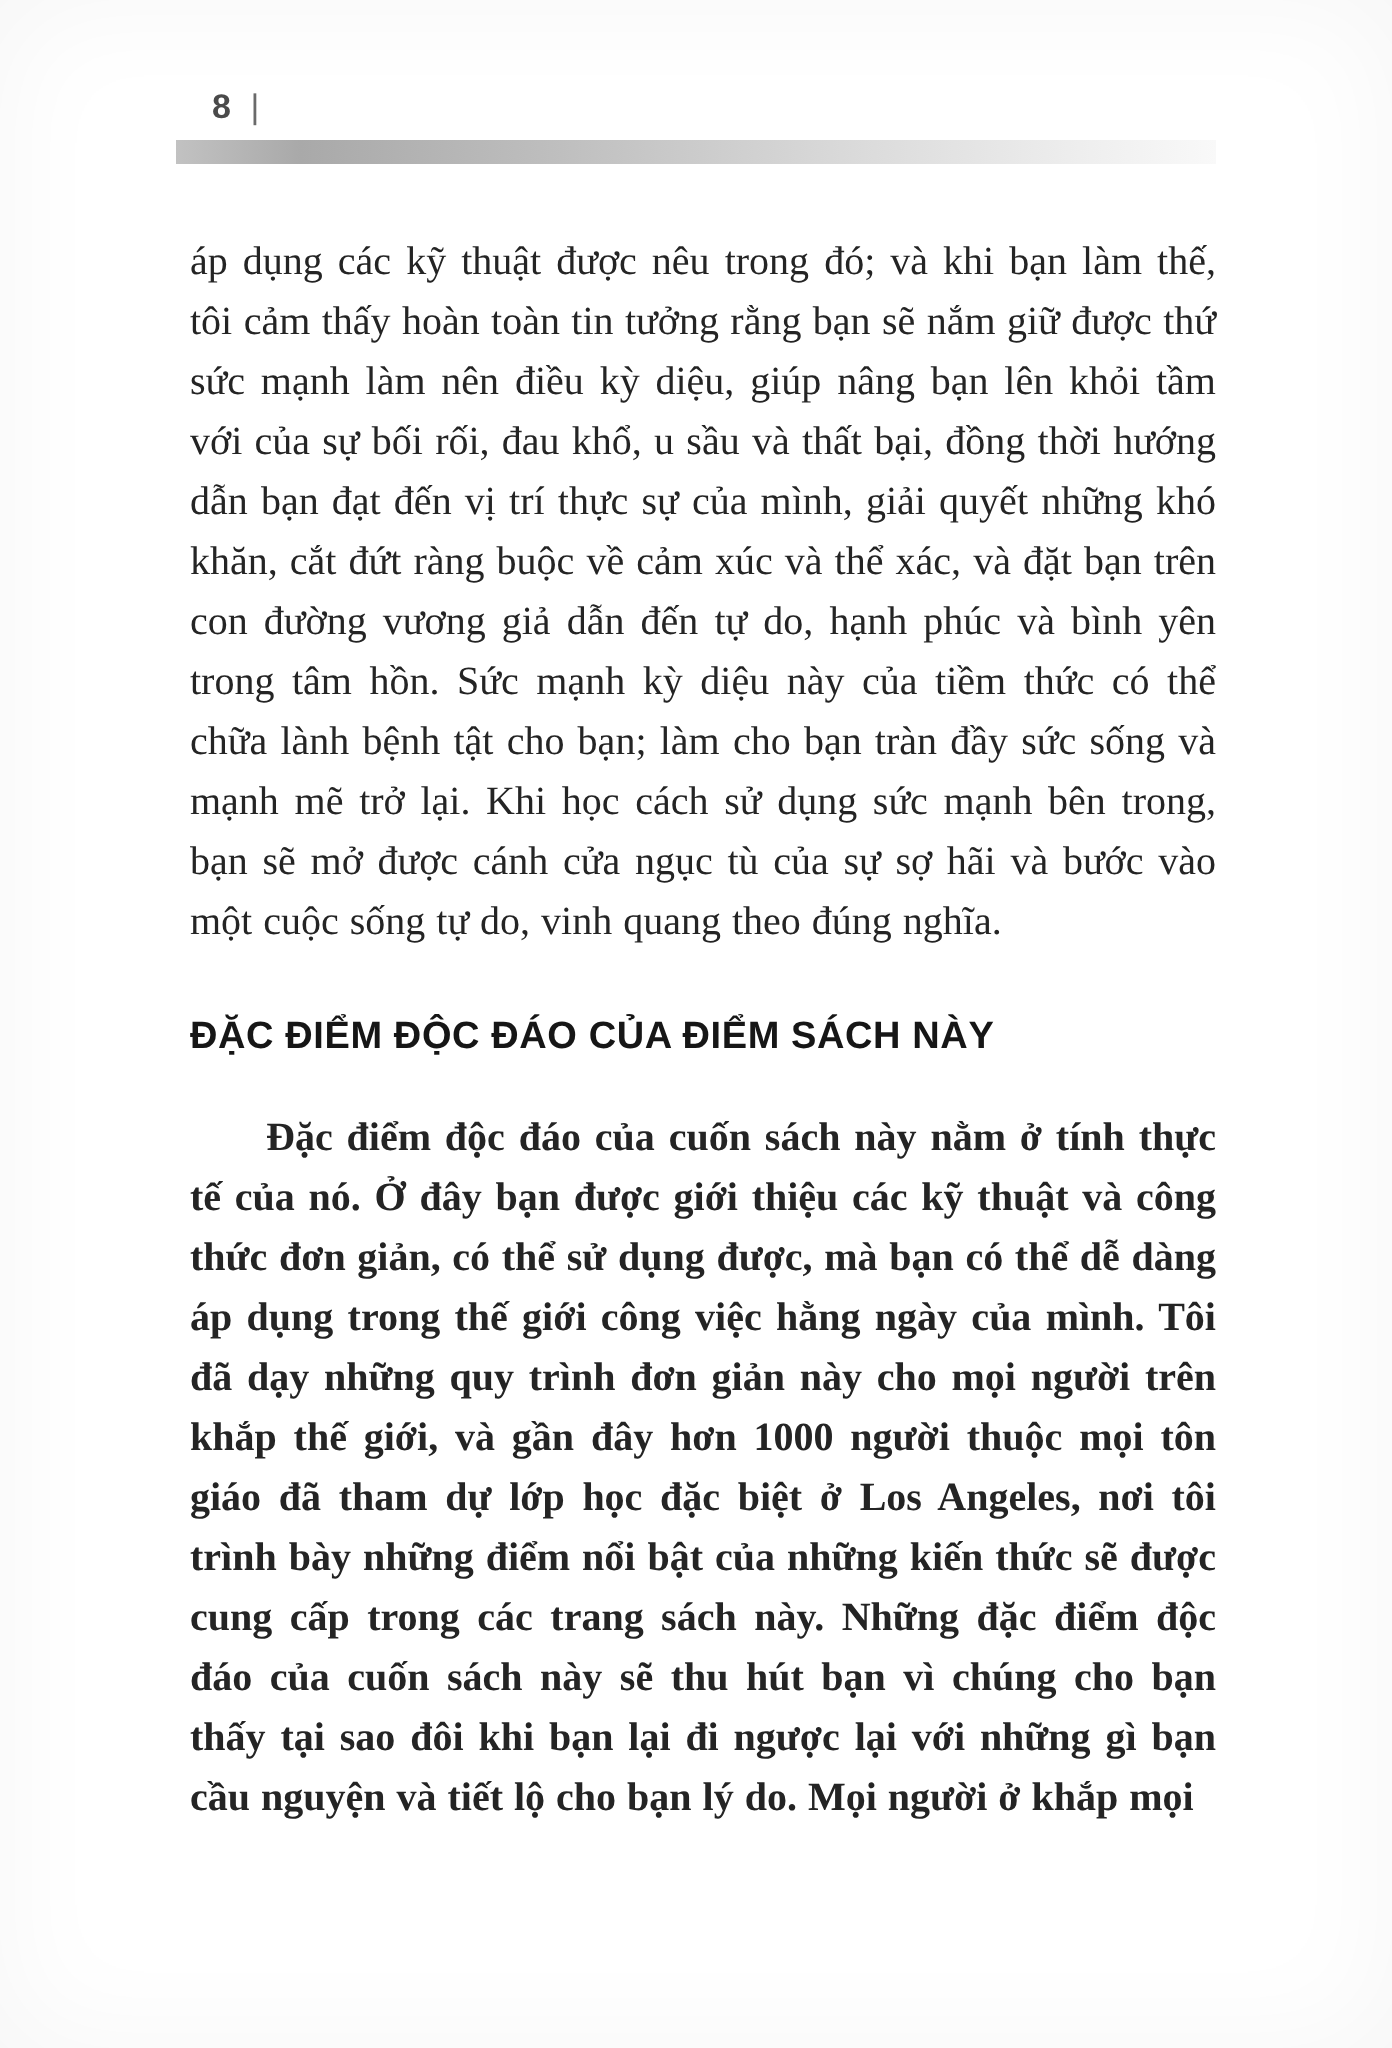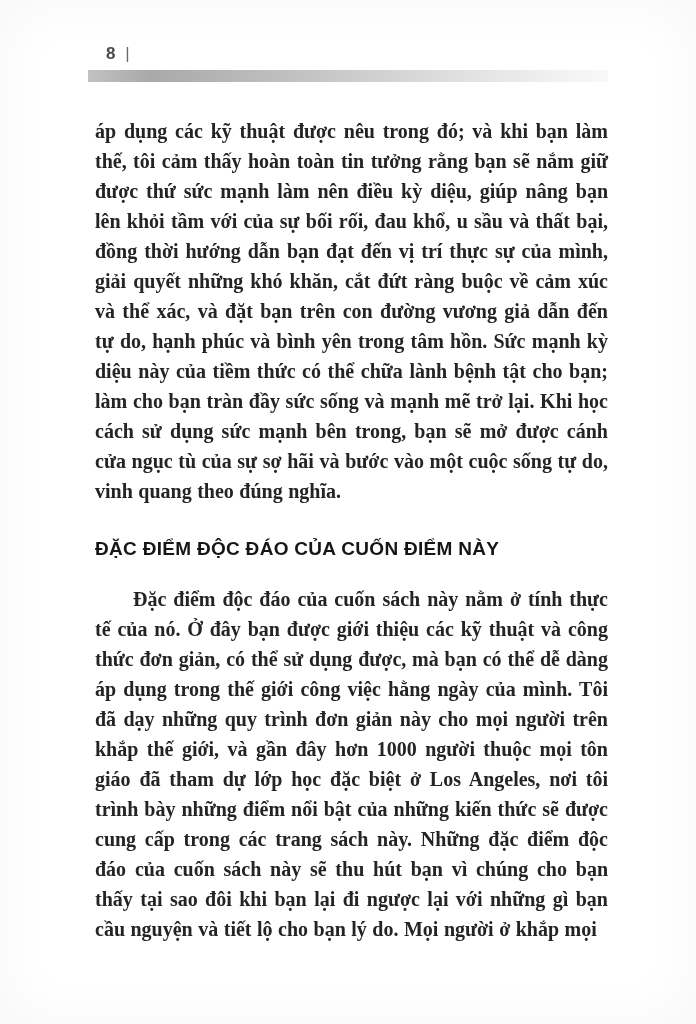--- a/index.html
+++ b/index.html
@@ -64,21 +64,20 @@
   .body-paragraph {
     font-size: 20px;
     line-height: 30px;
     text-align: justify;
     color: #242424;
     word-spacing: 0.5px;
   }
 
   .body-paragraph.no-indent {
     text-indent: 0;
-    font-weight: bold;
   }
 
   .body-paragraph.indent {
     text-indent: 38px;
     font-weight: bold;
   }
 
   .section-heading {
     font-family: "Liberation Sans", "DejaVu Sans", sans-serif;
     font-size: 19px;
@@ -100,19 +99,19 @@
       <span class="page-number">8</span>
       <span class="page-number-sep">|</span>
     </div>
     <div class="header-rule"></div>
   </header>
 
   <main class="page-body">
 
     <p class="body-paragraph no-indent">áp dụng các kỹ thuật được nêu trong đó; và khi bạn làm thế, tôi cảm thấy hoàn toàn tin tưởng rằng bạn sẽ nắm giữ được thứ sức mạnh làm nên điều kỳ diệu, giúp nâng bạn lên khỏi tầm với của sự bối rối, đau khổ, u sầu và thất bại, đồng thời hướng dẫn bạn đạt đến vị trí thực sự của mình, giải quyết những khó khăn, cắt đứt ràng buộc về cảm xúc và thể xác, và đặt bạn trên con đường vương giả dẫn đến tự do, hạnh phúc và bình yên trong tâm hồn. Sức mạnh kỳ diệu này của tiềm thức có thể chữa lành bệnh tật cho bạn; làm cho bạn tràn đầy sức sống và mạnh mẽ trở lại. Khi học cách sử dụng sức mạnh bên trong, bạn sẽ mở được cánh cửa ngục tù của sự sợ hãi và bước vào một cuộc sống tự do, vinh quang theo đúng nghĩa.</p>
 
-    <h2 class="section-heading">ĐẶC ĐIỂM ĐỘC ĐÁO CỦA CUỐN ĐIỂM NÀY</h2>
+    <h2 class="section-heading">ĐẶC ĐIỂM ĐỘC ĐÁO CỦA ĐIỂM SÁCH NÀY</h2>
 
     <p class="body-paragraph indent">Đặc điểm độc đáo của cuốn sách này nằm ở tính thực tế của nó. Ở đây bạn được giới thiệu các kỹ thuật và công thức đơn giản, có thể sử dụng được, mà bạn có thể dễ dàng áp dụng trong thế giới công việc hằng ngày của mình. Tôi đã dạy những quy trình đơn giản này cho mọi người trên khắp thế giới, và gần đây hơn 1000 người thuộc mọi tôn giáo đã tham dự lớp học đặc biệt ở Los Angeles, nơi tôi trình bày những điểm nổi bật của những kiến thức sẽ được cung cấp trong các trang sách này. Những đặc điểm độc đáo của cuốn sách này sẽ thu hút bạn vì chúng cho bạn thấy tại sao đôi khi bạn lại đi ngược lại với những gì bạn cầu nguyện và tiết lộ cho bạn lý do. Mọi người ở khắp mọi</p>
 
   </main>
 
 </div>
 
 </body></html>

